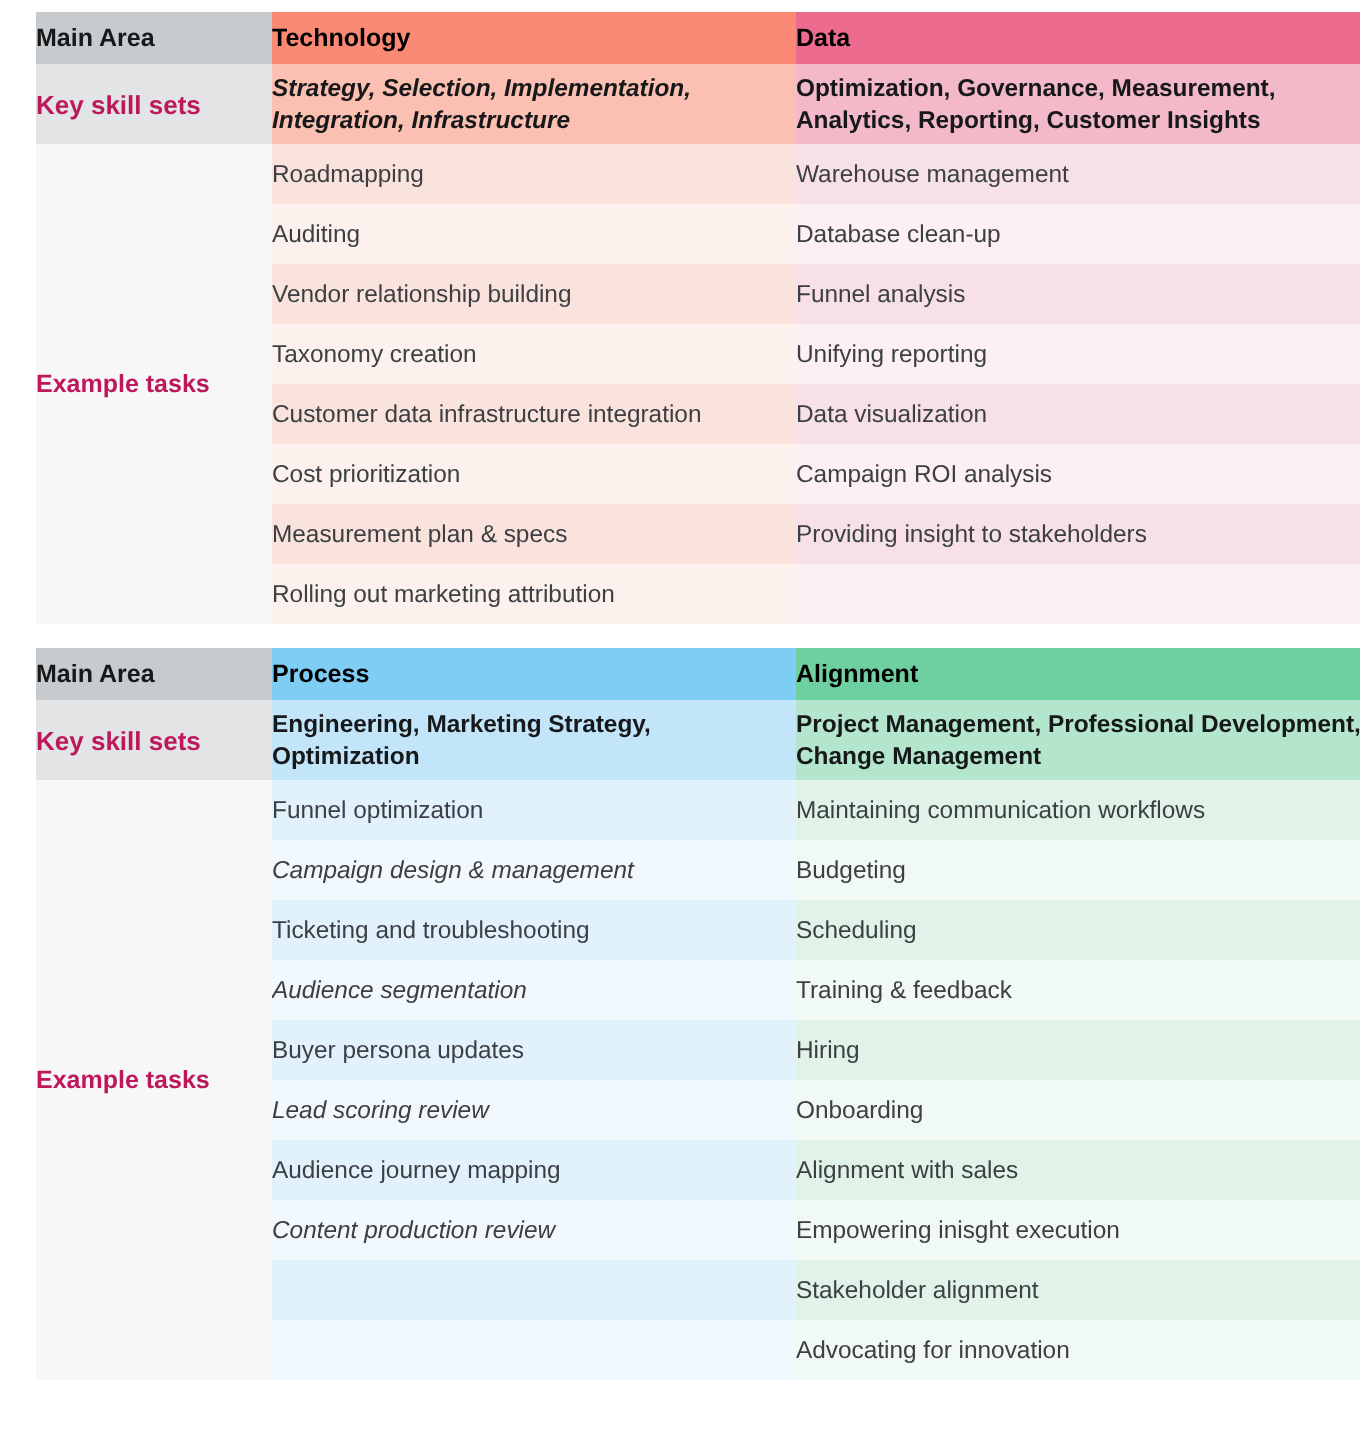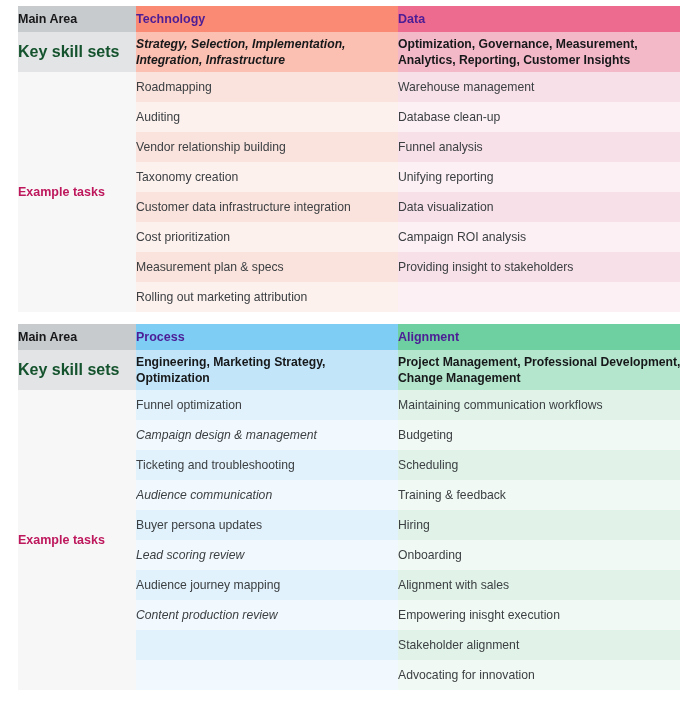--- a/index.html
+++ b/index.html
@@ -50,40 +50,40 @@
     background: #c8cbcd;
     font-weight: bold;
     font-size: 12.5px;
     color: #17181a;
     padding: 0 0 0 16px;
     height: 26px;
   }
   .lbl-skills {
     background: #e2e4e5;
     font-weight: bold;
-    font-size: 16px;
-    color: #14532d;
+    font-size: 13px;
+    color: #be185d;
     padding: 0 0 0 16px;
     height: 40px;
   }
   .lbl-tasks {
     background: #f7f7f7;
     font-weight: bold;
     font-size: 12.5px;
     color: #be185d;
     padding: 0 0 0 16px;
     text-align: left;
     vertical-align: middle;
   }
 
   
   .hdr {
     font-weight: bold;
     font-size: 12.5px;
-    color: #4c1d95;
+    color: #000000;
     padding: 0 10px 0 12px;
     height: 26px;
   }
   .hdr-tech  { background: #fb8a75; }
   .hdr-data  { background: #ed6b8e; }
   .hdr-proc  { background: #7ecdf5; }
   .hdr-align { background: #6ecfa0; }
 
   
   .skills {
@@ -206,21 +206,21 @@
       </tr>
       <tr>
         <td class="task t-proc-b">Campaign design &amp; management</td>
         <td class="task t-align-b">Budgeting</td>
       </tr>
       <tr>
         <td class="task t-proc-a">Ticketing and troubleshooting</td>
         <td class="task t-align-a">Scheduling</td>
       </tr>
       <tr>
-        <td class="task t-proc-b">Audience communication</td>
+        <td class="task t-proc-b">Audience segmentation</td>
         <td class="task t-align-b">Training &amp; feedback</td>
       </tr>
       <tr>
         <td class="task t-proc-a">Buyer persona updates</td>
         <td class="task t-align-a">Hiring</td>
       </tr>
       <tr>
         <td class="task t-proc-b">Lead scoring review</td>
         <td class="task t-align-b">Onboarding</td>
       </tr>

